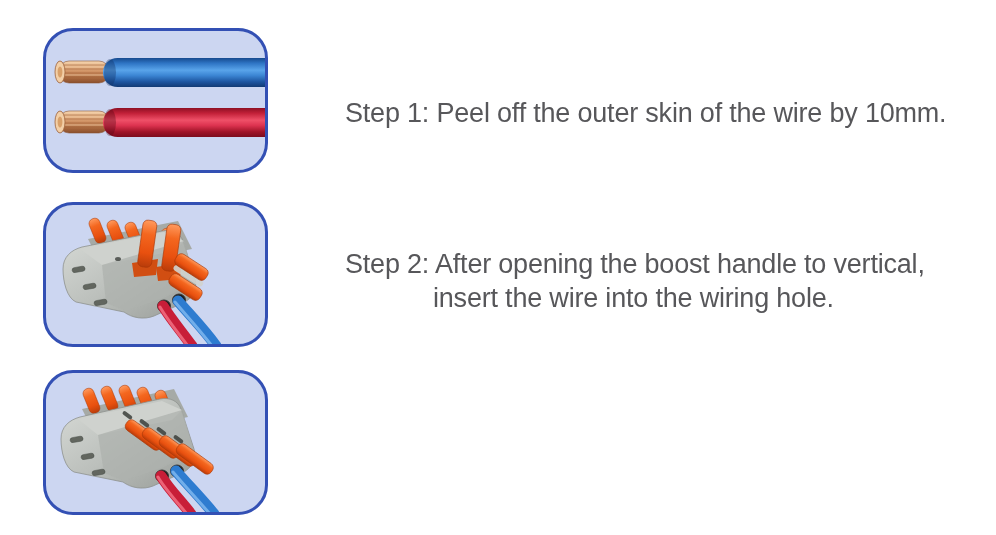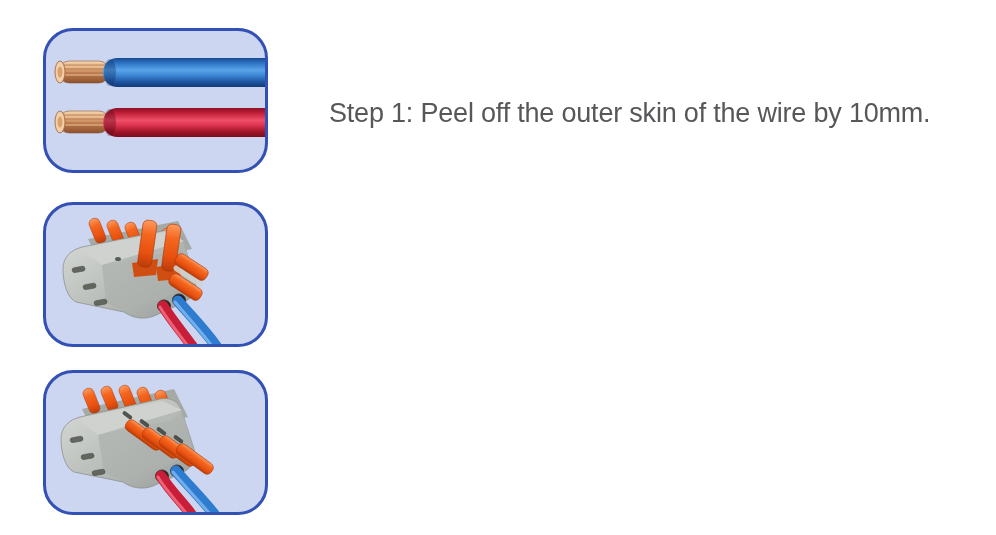--- a/index.html
+++ b/index.html
@@ -18,21 +18,21 @@
     border:3px solid #3350b4;
     border-radius:30px;
     overflow:hidden;
   }
   .panel svg{display:block;width:100%;height:100%;}
   #panel-1{top:28px;}
   #panel-2{top:202px;}
   #panel-3{top:370px;}
   .step-text{
     position:absolute;
-    left:329px;
+    left:345px;
     max-width:640px;
     color:#57575a;
     font-size:27px;
     line-height:34px;
     letter-spacing:-0.2px;
     white-space:pre-line;
     padding-left:88px;
     text-indent:-88px;
   }
   #step-text-1{top:96px;}
@@ -214,14 +214,16 @@
           <path d="M130,98 C140,110 156,126 168,141" stroke="#2e7cd0" stroke-width="11"></path>
           <path d="M127,99 C137,111 152,127 164,141" stroke="#7ab4ec" stroke-width="3" opacity="0.9"></path>
           <path d="M115,103 C122,115 135,128 145,141" stroke="#c81e38" stroke-width="11"></path>
           <path d="M112,104 C119,116 131,129 141,141" stroke="#ef6a7e" stroke-width="3" opacity="0.9"></path>
         </g>
       </g>
     </svg>
   </div>
 
   <div class="step-text" id="step-text-1">Step 1: Peel off the outer skin of the wire by 10mm.</div>
+  <div class="step-text" id="step-text-2">Step 2: After opening the boost handle to vertical,
+insert the wire into the wiring hole.</div>
 
 </div>
 
 </body></html>

